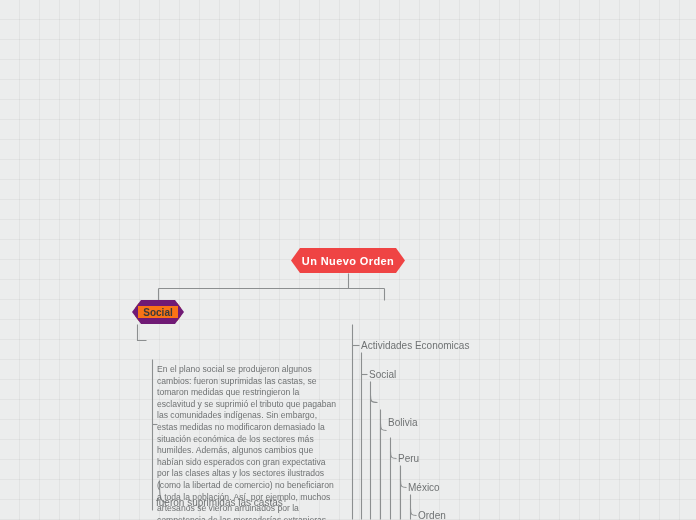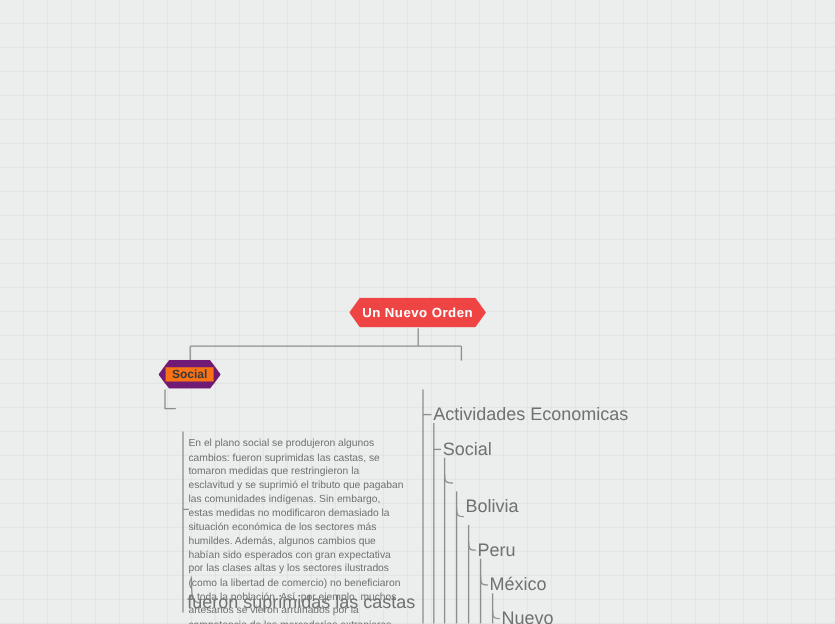--- a/index.html
+++ b/index.html
@@ -69,21 +69,21 @@
   }
   .hex-econ {
     left: 344px;
     top: 300px;
     width: 81px;
     height: 24px;
   }
   .leaf {
     position: absolute;
     color: #6f7273;
-    font-size: 15px;
+    font-size: 10px;
     line-height: 9.6px;
     white-space: nowrap;
   }
   .para {
     position: absolute;
     color: #6f7273;
     font-size: 8.6px;
     line-height: 11.6px;
     width: 180px;
     white-space: normal;
@@ -162,15 +162,15 @@
 
   <div class="leaf lf-mineria">Social</div>
 
 
   <div class="leaf lf-bolivia">Bolivia</div>
 
   <div class="leaf lf-peru">Peru</div>
 
   <div class="leaf lf-mexico">México</div>
 
-  <div class="leaf lf-chile">Nuevo</div>
+  <div class="leaf lf-chile">Orden</div>
 
 </div>
 
 </body></html>

